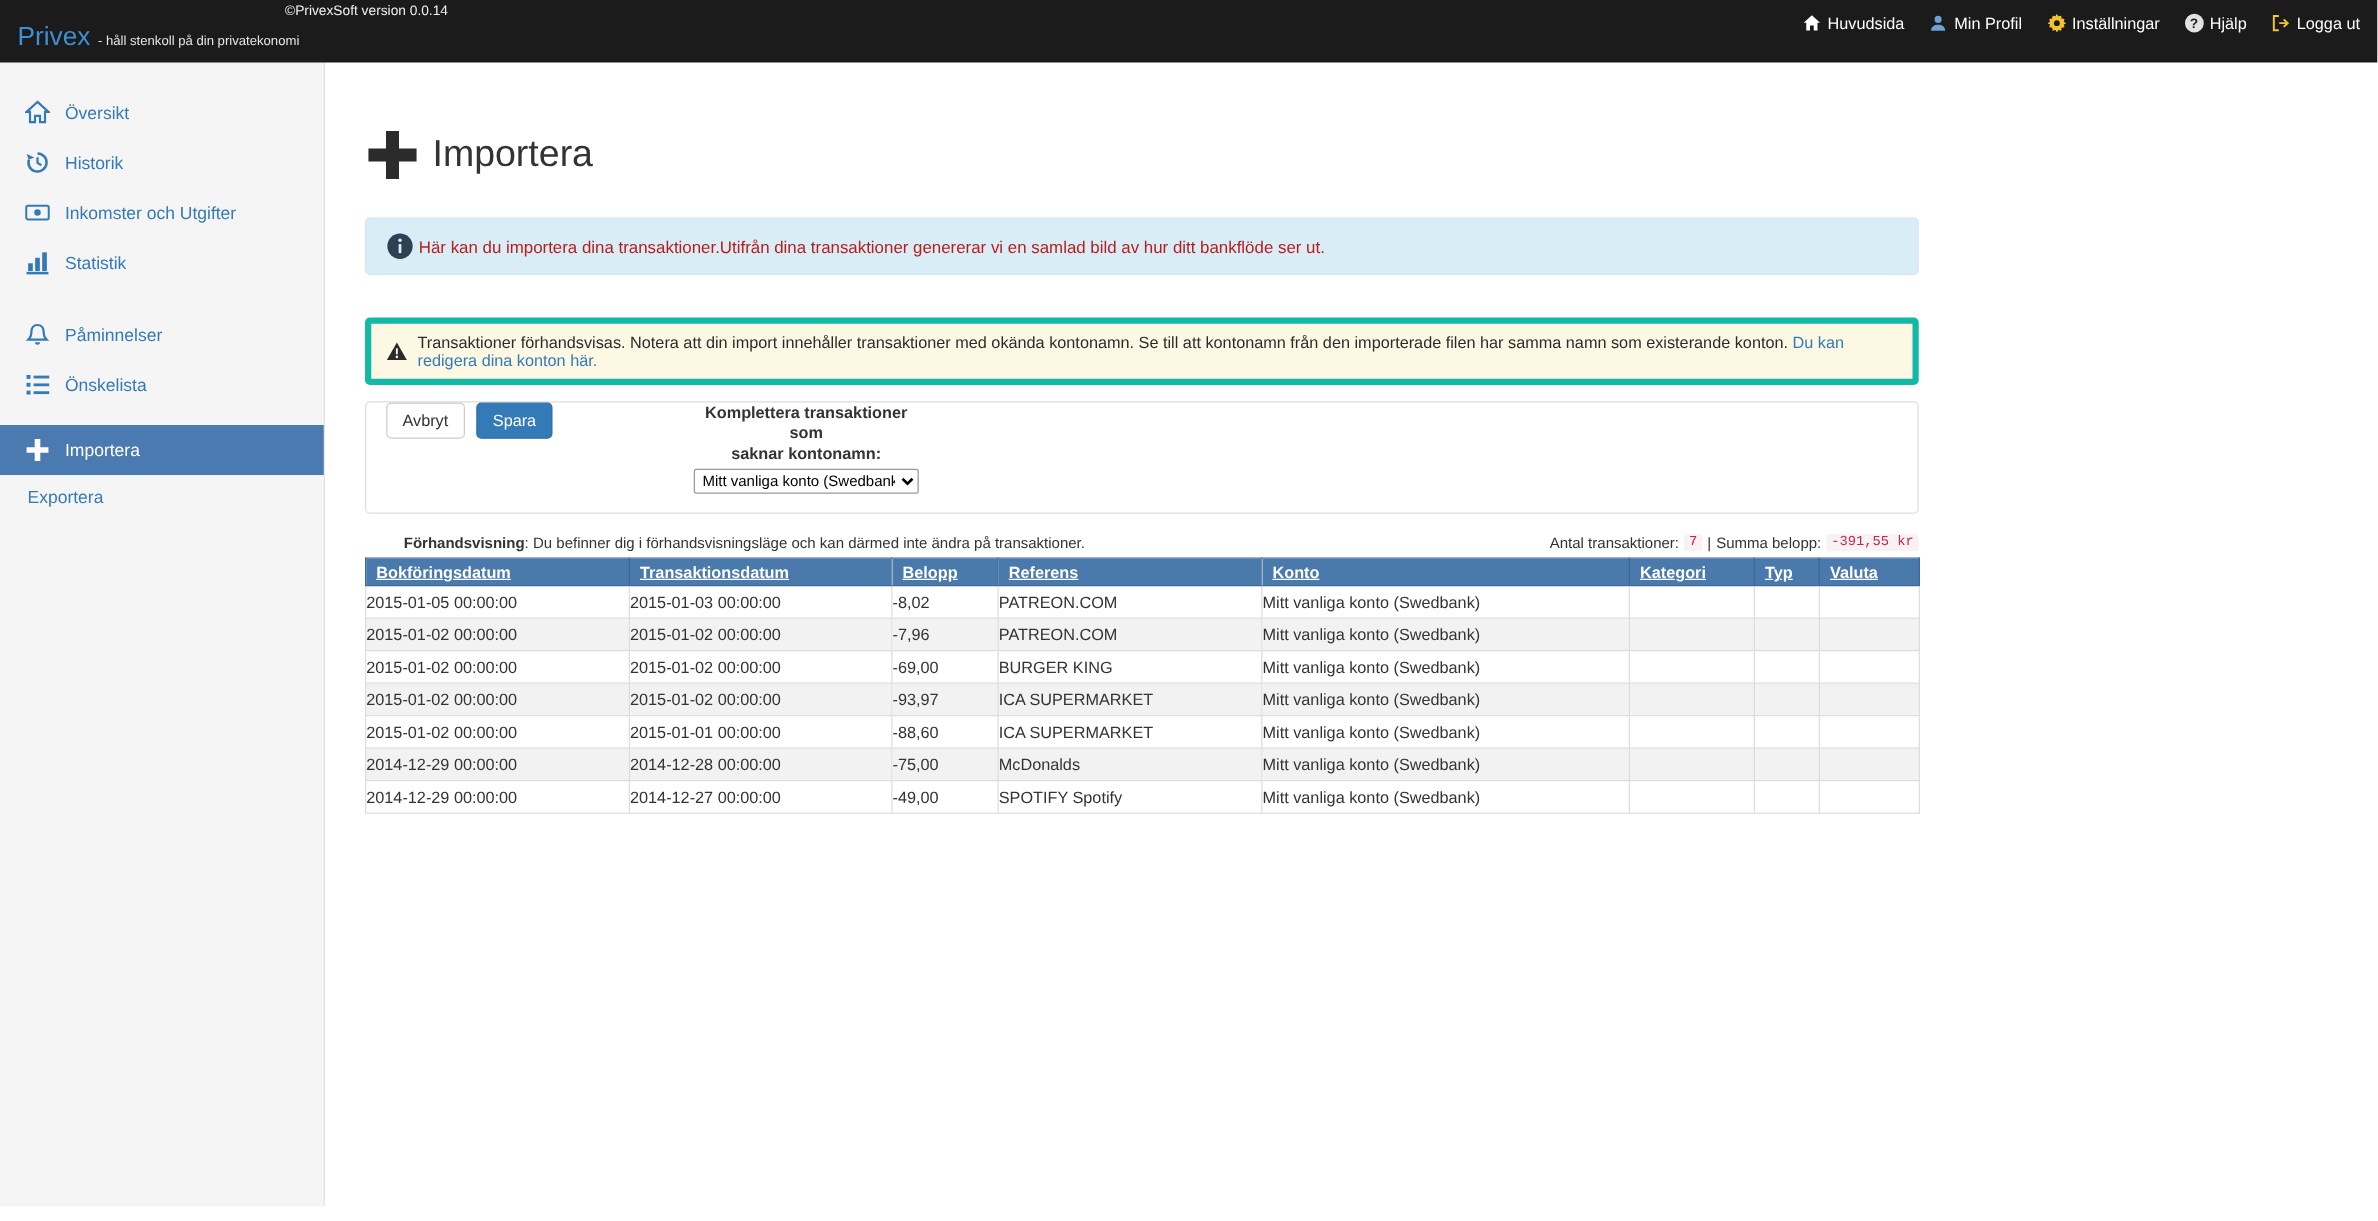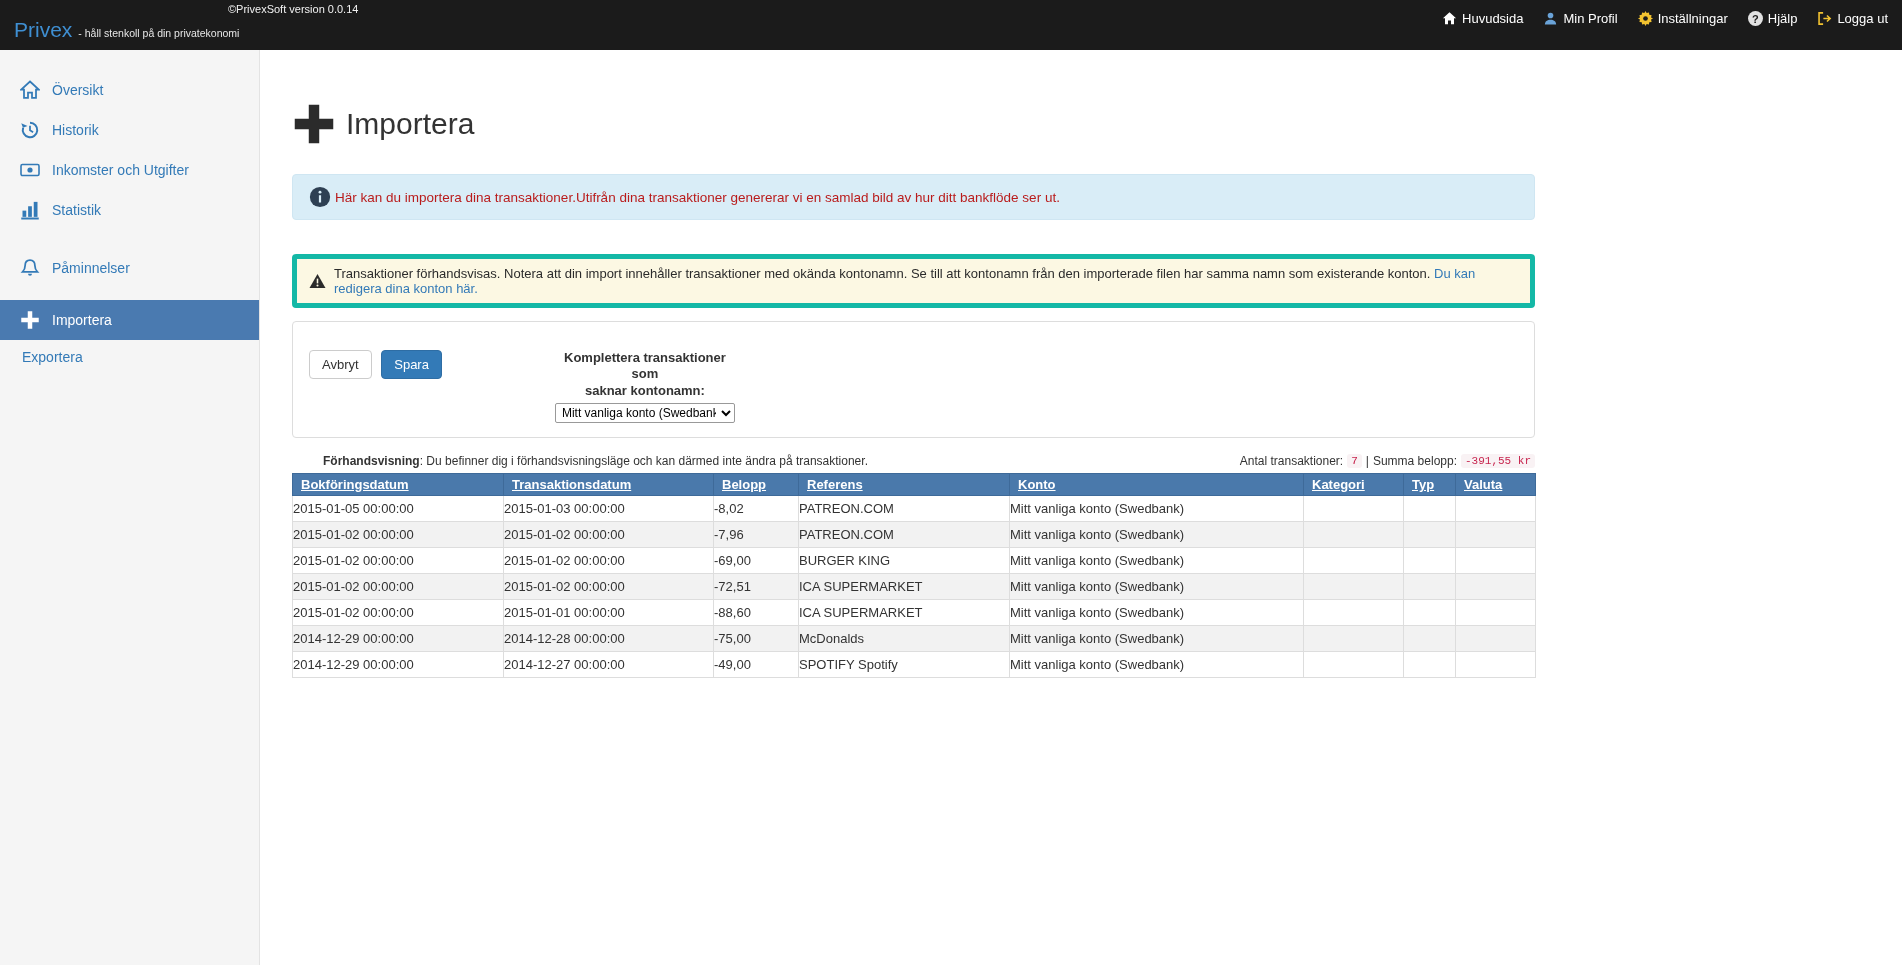--- a/index.html
+++ b/index.html
@@ -108,21 +108,21 @@
     font-size: 13px; color: #2b2b2b;
   }
   .alert-warning .w-icon { width: 17px; height: 16px; flex: 0 0 17px; }
   .alert-warning .w-icon svg { width: 17px; height: 16px; }
   .alert-link { color: #337ab7; cursor: pointer; text-decoration: none; }
 
   .panel {
     margin-top: 13px;
     border: 1px solid #ddd;
     border-radius: 4px;
-    padding: 28px 16px 14px 16px;
+    padding: 0 16px 14px 16px;
     display: flex; align-items: flex-start;
     min-height: 90px;
   }
   .btn {
     display: inline-block;
     font-size: 13px;
     padding: 6px 12px;
     border-radius: 4px;
     cursor: pointer;
     border: 1px solid transparent;
@@ -281,20 +281,33 @@
     <div class="gap-lg"></div>
 
     <div class="side-item">
       <span class="s-icon">
         <svg viewBox="0 0 16 16">
             <path d="M8 1.6 c-2.6 0-3.9 2-3.9 4.4 0 3-1.2 4.2-2 5 h11.8 c-.8-.8-2-2-2-5 0-2.4-1.3-4.4-3.9-4.4z" fill="none" stroke="#337ab7" stroke-width="1.4"></path>
             <path d="M6.4 12.6 a1.6 1.6 0 0 0 3.2 0z" fill="#337ab7"></path>
           </svg>
       </span>
       <span class="s-label">Påminnelser</span>
+    </div>
+    <div class="side-item">
+      <span class="s-icon">
+        <svg viewBox="0 0 16 16">
+            <rect x="5.5" y="2" width="10" height="1.8" fill="#337ab7"></rect>
+            <rect x="5.5" y="7" width="10" height="1.8" fill="#337ab7"></rect>
+            <rect x="5.5" y="12" width="10" height="1.8" fill="#337ab7"></rect>
+            <rect x="1" y="1.6" width="2.5" height="2.5" fill="#337ab7"></rect>
+            <rect x="1" y="6.6" width="2.5" height="2.5" fill="#337ab7"></rect>
+            <rect x="1" y="11.6" width="2.5" height="2.5" fill="#337ab7"></rect>
+          </svg>
+      </span>
+      <span class="s-label">Önskelista</span>
     </div>
 
     <div class="gap-sm"></div>
 
     <div class="side-item active">
       <span class="s-icon">
         <svg viewBox="0 0 16 16">
             <path d="M6.2 1 h3.6 v5.2 H15 v3.6 H9.8 V15 H6.2 V9.8 H1 V6.2 h5.2z" fill="#ffffff"></path>
           </svg>
       </span>
@@ -420,21 +433,21 @@
             <td>-69,00</td>
             <td>BURGER KING</td>
             <td>Mitt vanliga konto (Swedbank)</td>
             <td></td>
             <td></td>
             <td></td>
           </tr>
           <tr>
             <td>2015-01-02 00:00:00</td>
             <td>2015-01-02 00:00:00</td>
-            <td>-72,51</td>
+            <td>-93,97</td>
             <td>ICA SUPERMARKET</td>
             <td>Mitt vanliga konto (Swedbank)</td>
             <td></td>
             <td></td>
             <td></td>
           </tr>
           <tr>
             <td>2015-01-02 00:00:00</td>
             <td>2015-01-01 00:00:00</td>
             <td>-88,60</td>

